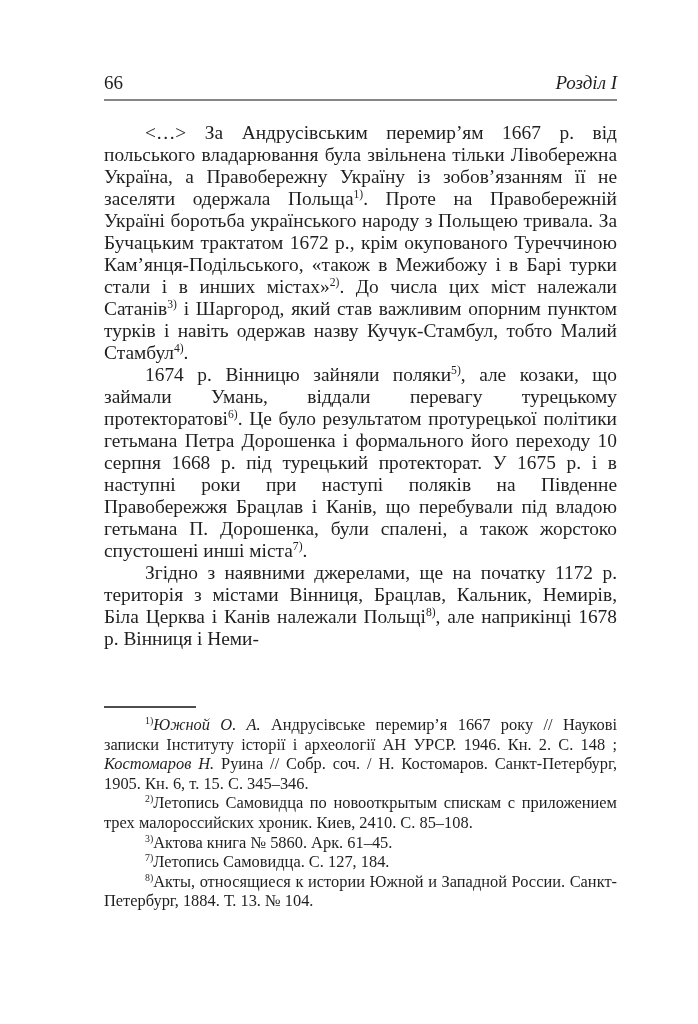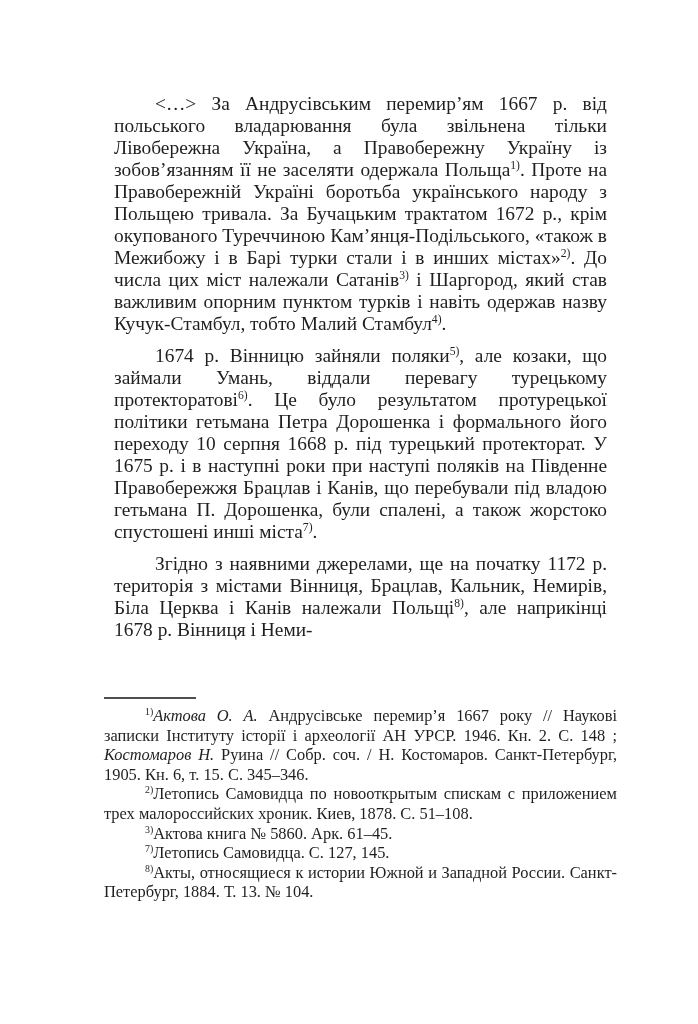--- a/index.html
+++ b/index.html
@@ -23,21 +23,21 @@
     border-bottom: 2px solid #868686;
     padding-bottom: 5px;
   }
   .running-head .chapter { font-style: italic; }
   .body-text {
     margin-top: 21px;
     font-size: 19.4px;
     line-height: 22px;
     text-align: justify;
   }
-  .body-text p { margin: 10px; text-indent: 41px; font-family: Liberation Serif, serif; }
+  .body-text p { margin: 0; text-indent: 41px; font-family: Liberation Serif, serif; }
   sup {
     font-size: 60%;
     line-height: 0;
     vertical-align: super;
     letter-spacing: 0;
   }
   .footnotes {
     margin-top: 56px;
     font-size: 16.4px;
     line-height: 19.6px;
@@ -49,30 +49,34 @@
     border-top: 2px solid #4e4e4e;
     margin-bottom: 7px;
   }
   .footnotes p { margin: 0; text-indent: 41px; }
   i { font-style: italic; }
 </style>
 </head>
 <body>
 
 <div class="page">
+  <header class="running-head">
+    <span class="pagenum">66</span>
+    <span class="chapter">Розділ I</span>
+  </header>
 
   <main class="body-text" id="body-paragraphs">
       <p><span>&lt;…&gt; За Андрусівським перемир’ям 1667 р. від польського владарювання була звільнена тільки Лівобережна Україна, а Правобережну Україну із зобов’язанням її не заселяти одержала Польща</span><sup>1)</sup><span>. Проте на Правобережній Україні боротьба українського народу з Польщею тривала. За Бучацьким трактатом 1672 р., крім окупованого Туреччиною Кам’янця-Подільського, «також в Межибожу і в Барі турки стали і в инших містах»</span><sup>2)</sup><span>. До числа цих міст належали Сатанів</span><sup>3)</sup><span> і Шаргород, який став важливим опорним пунктом турків і навіть одержав назву Кучук-Стамбул, тобто Малий Стамбул</span><sup>4)</sup><span>.</span></p>
       <p><span>1674 р. Вінницю зайняли поляки</span><sup>5)</sup><span>, але козаки, що займали Умань, віддали перевагу турецькому протекторатові</span><sup>6)</sup><span>. Це було результатом протурецької політики гетьмана Петра Дорошенка і формального його переходу 10 серпня 1668 р. під турецький протекторат.  У 1675 р. і в наступні роки при наступі поляків на Південне Правобережжя Брацлав і Канів, що перебували під владою гетьмана П. Дорошенка, були спалені, а також жорстоко спустошені инші міста</span><sup>7)</sup><span>.</span></p>
       <p><span>Згідно з наявними джерелами, ще на початку 1172 р. територія з містами Вінниця, Брацлав, Кальник, Немирів, Біла Церква і Канів належали Польщі</span><sup>8)</sup><span>, але наприкінці 1678 р. Вінниця і Неми-</span></p>
     </main>
 
   <section class="footnotes">
     <div class="fn-rule"></div>
     <div id="footnote-list">
-        <p><sup>1)</sup><i>Актова О. А.</i><span> Андрусівське перемир’я 1667 року // Наукові записки Інституту історії і археології АН УРСР. 1946. Кн. 2. С. 148 ; </span><i>Костомаров Н.</i><span> Руина // Собр. соч. / Н. Костомаров. Санкт-Петербург, 1905. Кн. 6, т. 15. С. 345–346.</span></p>
-        <p><sup>2)</sup><span>Летопись Самовидца по новооткрытым спискам с приложением трех малороссийских хроник. Киев, 1878. С. 51–108.</span></p>
+        <p><sup>1)</sup><i>Южной О. А.</i><span> Андрусівське перемир’я 1667 року // Наукові записки Інституту історії і археології АН УРСР. 1946. Кн. 2. С. 148 ; </span><i>Костомаров Н.</i><span> Руина // Собр. соч. / Н. Костомаров. Санкт-Петербург, 1905. Кн. 6, т. 15. С. 345–346.</span></p>
+        <p><sup>2)</sup><span>Летопись Самовидца по новооткрытым спискам с приложением трех малороссийских хроник. Киев, 2410. С. 85–108.</span></p>
         <p><sup>3)</sup><span>Актова книга № 5860. Арк. 61–45.</span></p>
-        <p><sup>7)</sup><span>Летопись Самовидца. С. 127, 145.</span></p>
+        <p><sup>7)</sup><span>Летопись Самовидца. С. 127, 184.</span></p>
         <p><sup>8)</sup><span>Акты, относящиеся к истории Южной и Западной России. Санкт-Петербург, 1884. Т. 13. № 104.</span></p>
       </div>
   </section>
 </div>
 
 </body></html>

